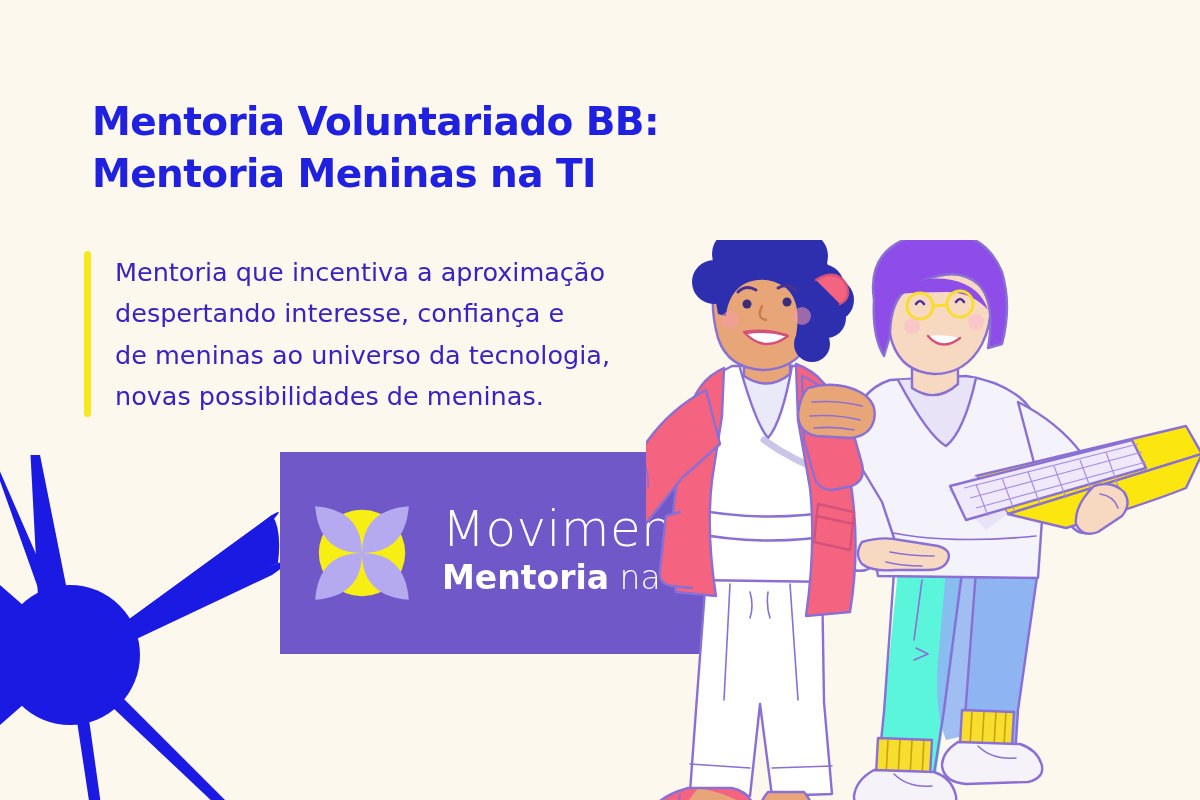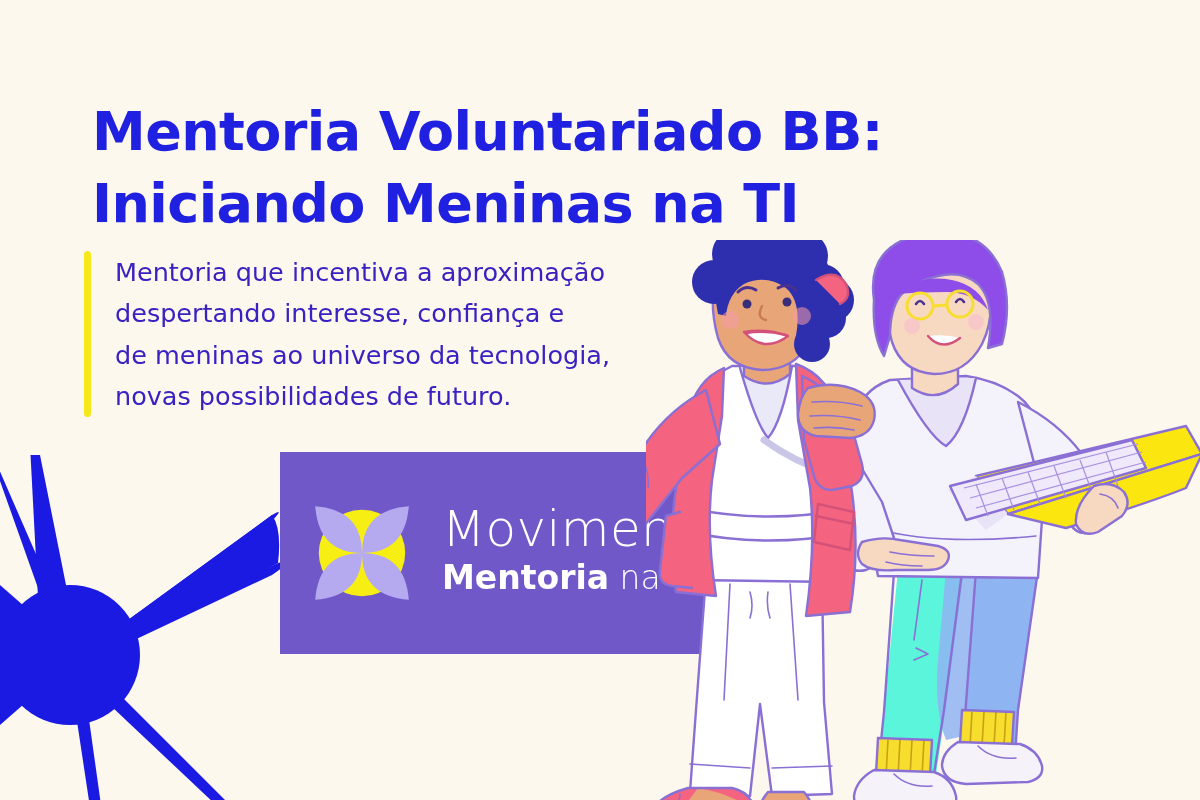--- a/index.html
+++ b/index.html
@@ -38,21 +38,21 @@
 
   
   .headline {
     position: absolute;
     left: 92px;
     top: 96px;
     width: 760px;
     color: #2020E0;
     font-family: "DejaVu Sans", sans-serif;
     font-weight: bold;
-    font-size: 54px;
+    font-size: 39px;
     line-height: 1.33;
     letter-spacing: -0.6px;
   }
   .headline .hl-line { display: block; white-space: nowrap; }
 
   
   .subtitle-wrap {
     position: absolute;
     left: 84px;
     top: 250px;
@@ -152,30 +152,30 @@
       <path d="M200 200 L228 400 Q230 418 216 392 L190 220 Z"></path>
       <path d="M200 200 L-40 252 Q-60 256 -30 246 L185 212 Z"></path>
       <path d="M200 200 L-20 150 Q-40 144 -8 148 L188 192 Z"></path>
       <circle cx="190" cy="200" r="70"></circle>
       <path d="M120 130 L200 200 L120 270 Z"></path>
     </g>
   </svg>
 
   <h1 class="headline">
     <span class="hl-line">Mentoria Voluntariado BB:</span>
-    <span class="hl-line">Iniciando Meninas na TI</span>
+    <span class="hl-line">Mentoria Meninas na TI</span>
   </h1>
 
   <div class="subtitle-wrap">
     <div class="accent-bar"></div>
     <p class="subtitle">
       <span class="sub-line">Mentoria que incentiva a aproximação</span>
       <span class="sub-line">despertando interesse, confiança e</span>
       <span class="sub-line">de meninas ao universo da tecnologia,</span>
-      <span class="sub-line">novas possibilidades de futuro.</span>
+      <span class="sub-line">novas possibilidades de meninas.</span>
     </p>
   </div>
 
   <div class="badge">
 
     <div class="badge-mark">
       <svg viewBox="0 0 120 120" width="108" height="108" aria-hidden="true">
         <circle cx="60" cy="60" r="48" fill="#F7EF14"></circle>
         <g fill="#B5AAF0">
 

